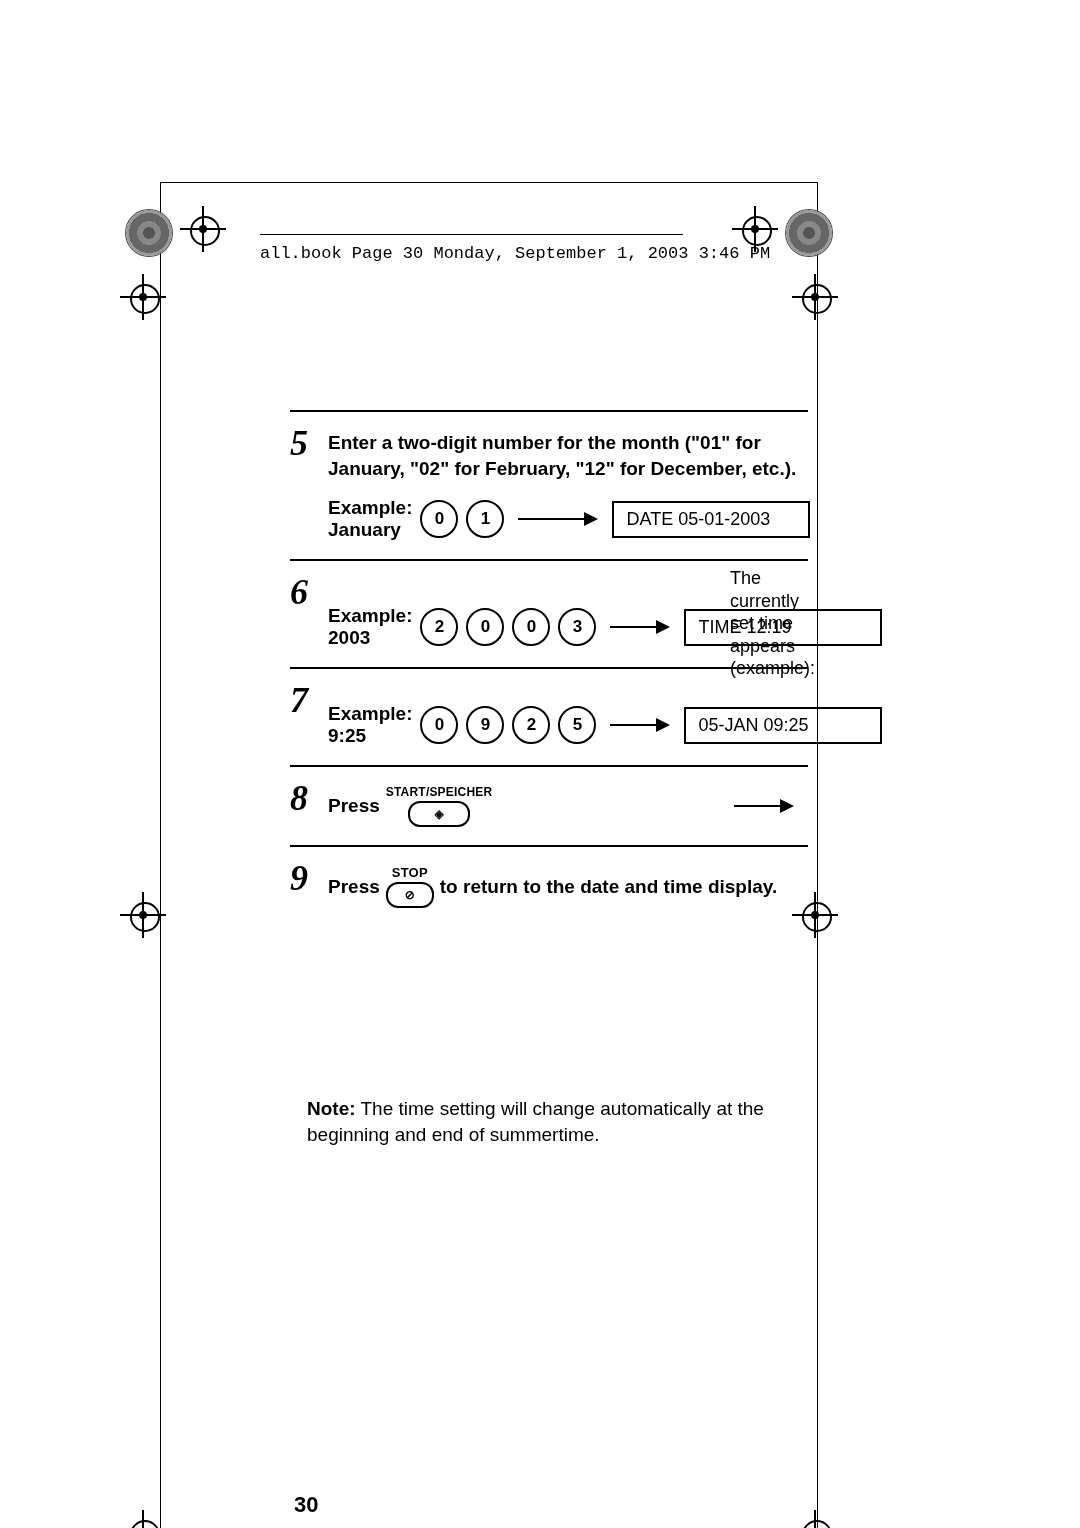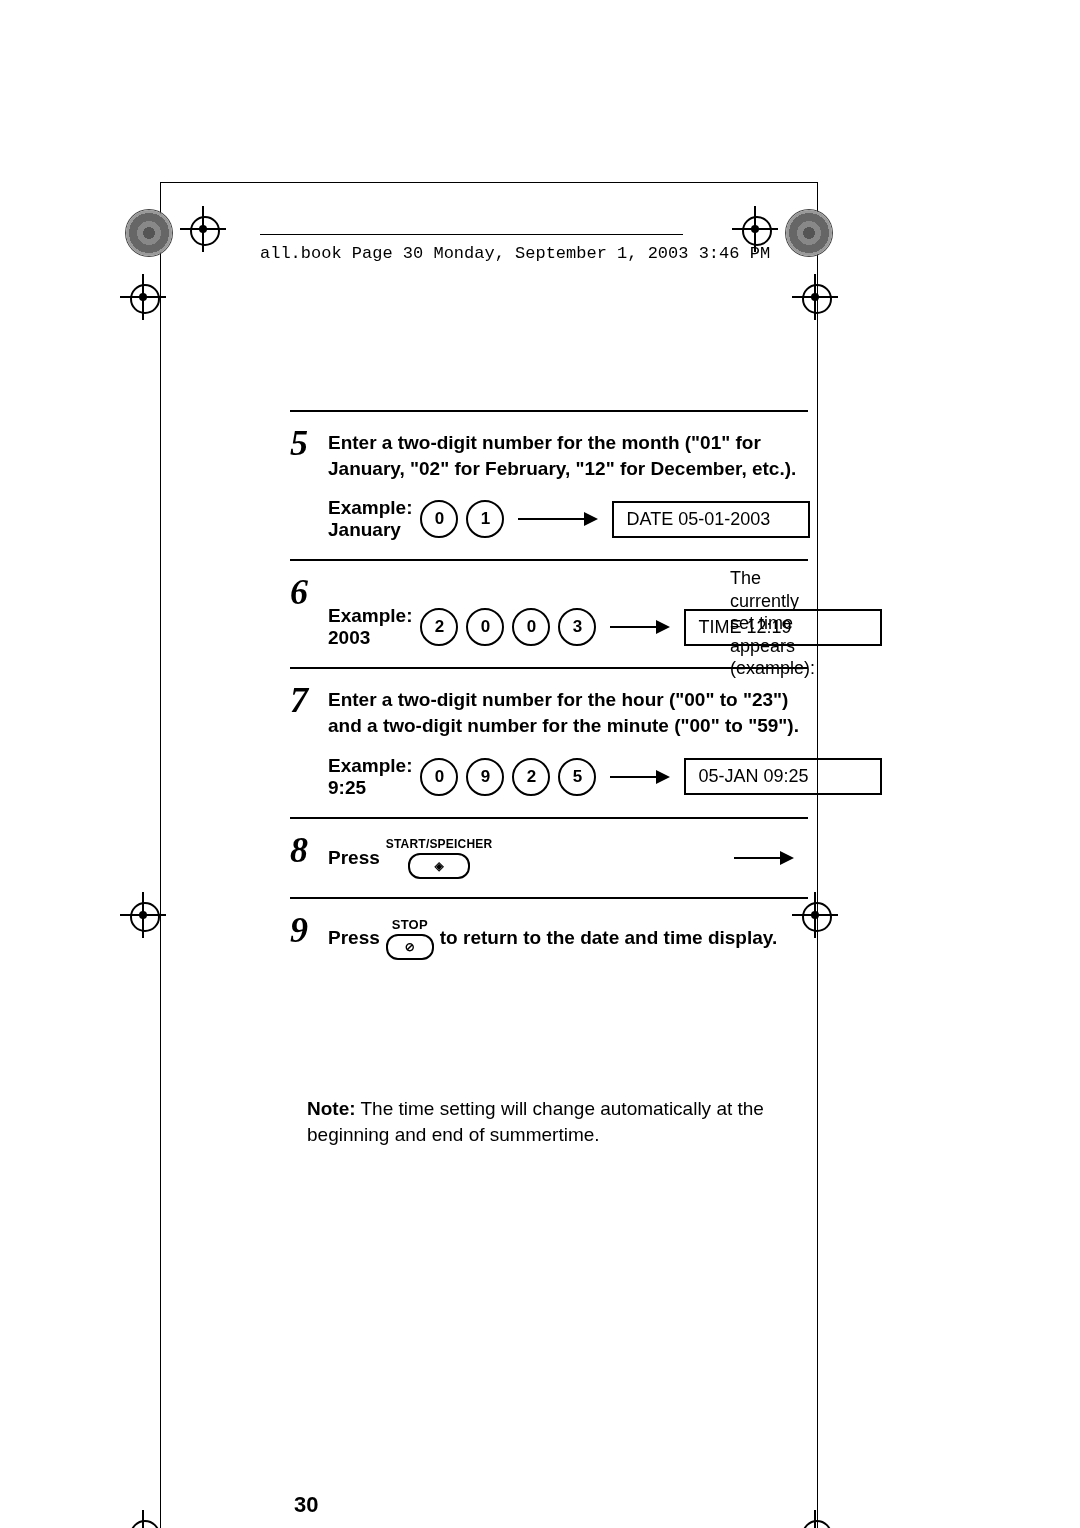--- a/index.html
+++ b/index.html
@@ -228,21 +228,20 @@
           <span class="key">3</span>
         </span>
         <span style="flex:1"></span>
         <span class="arrow" style="width:60px"></span>
         <span class="display-box">TIME 12:19</span>
       </div>
     </div>
 
     <div class="step">
       <div class="step-num">7</div>
-      <div class="instr bold">Enter a two-digit number for the hour ("00" to "23") and a two-digit number for the minute ("00" to "59").</div>
       <div class="example-row">
         <span>Example: 9:25</span>
         <span class="keys">
           <span class="key">0</span>
           <span class="key">9</span>
           <span class="key">2</span>
           <span class="key">5</span>
         </span>
         <span style="flex:1"></span>
         <span class="arrow" style="width:60px"></span>

